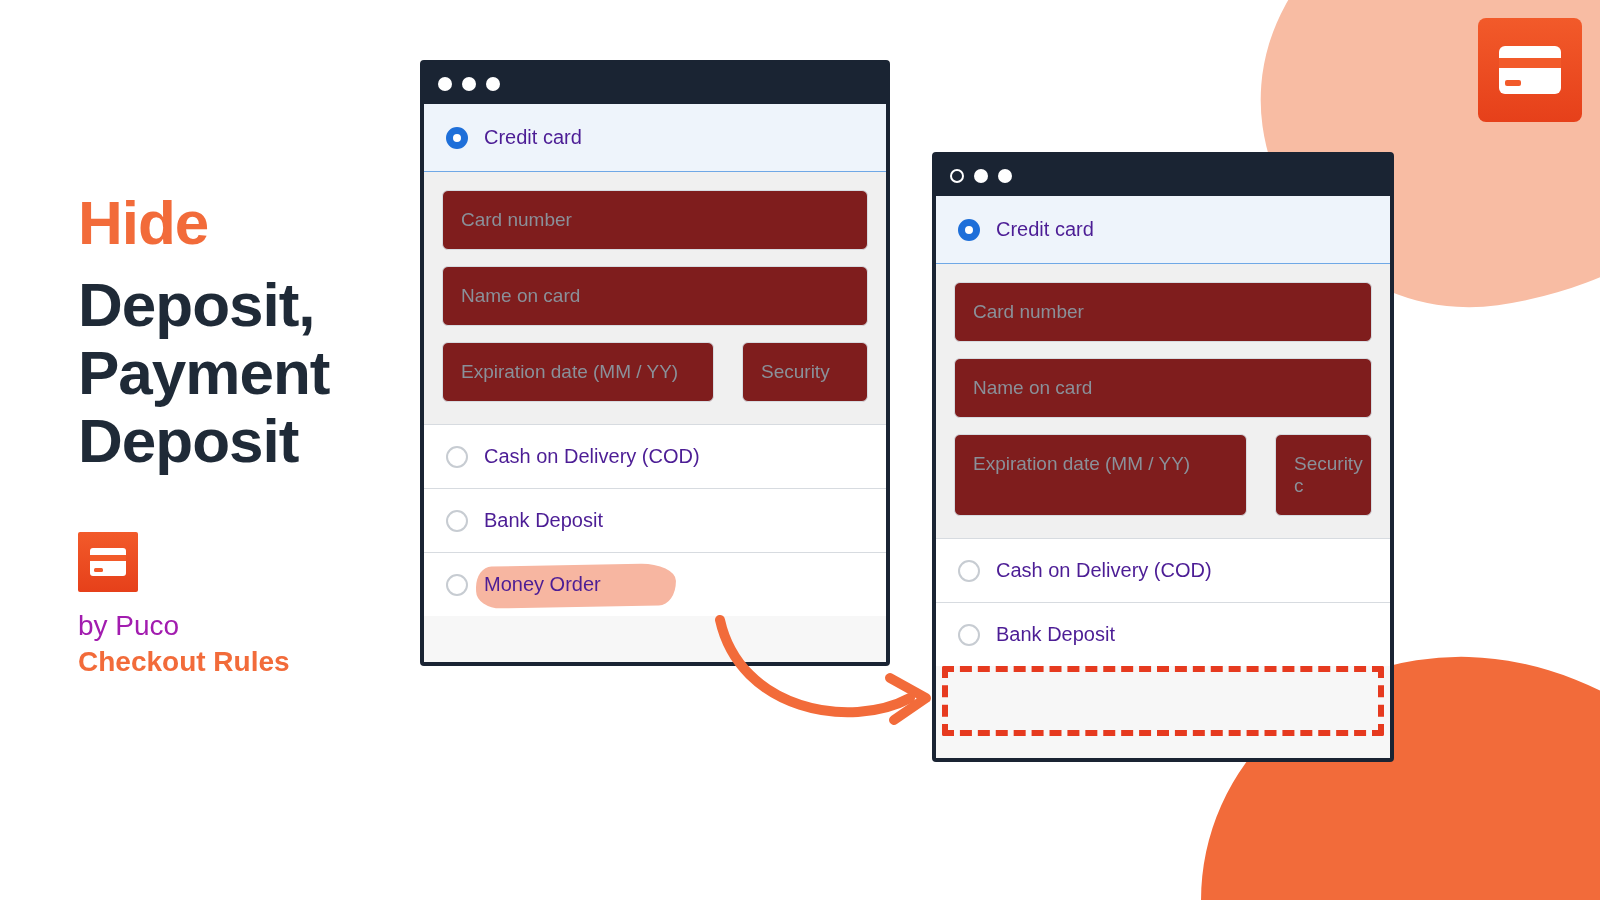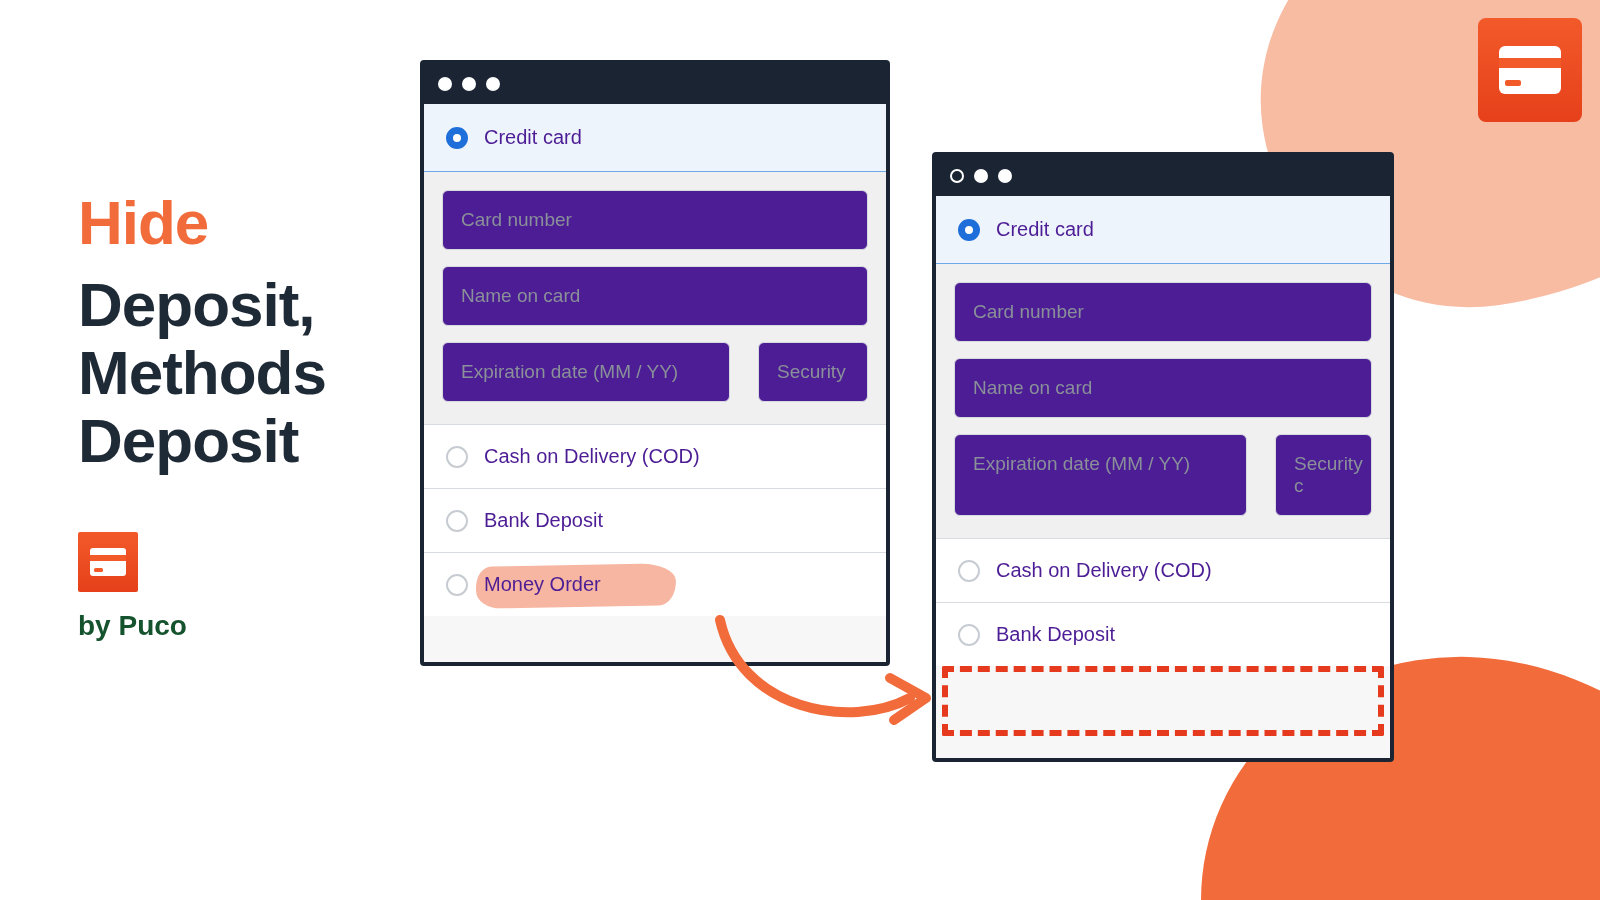--- a/index.html
+++ b/index.html
@@ -76,22 +76,22 @@
     width: 60px;
     height: 60px;
     background: linear-gradient(180deg, #f25a2a, #e6401a);
     border-radius: 2px;
     display: flex;
     align-items: center;
     justify-content: center;
     margin-bottom: 18px;
   }
   .by-puco {
-    color: #14532d;
-    font-weight: 700;
+    color: #a21caf;
+    font-weight: 400;
     font-size: 28px;
     margin-bottom: 4px;
   }
   .checkout-rules {
     color: #f26b3a;
     font-weight: 700;
     font-size: 28px;
   }
 
   
@@ -151,31 +151,31 @@
   }
 
   .form-area {
     background: #f0f0f0;
     padding: 18px 18px 22px;
     display: flex;
     flex-direction: column;
     gap: 16px;
   }
   .field {
-    background: #4c1d95;
+    background: #7f1d1d;
     border: 1px solid #d7dbe0;
     border-radius: 6px;
     padding: 18px 18px;
     font-size: 19px;
     color: #8a9099;
     width: 100%;
   }
   .field-row { display: flex; gap: 28px; }
   .field-row .field.exp { flex: 1; }
-  .field-row .field.sec { width: 110px; padding-right: 0; }
+  .field-row .field.sec { width: 126px; padding-right: 0; }
   .win-b .field-row .field.sec { width: 97px; }
 
   .highlight-money {
     position: relative;
   }
   .highlight-money .marker {
     position: absolute;
     left: 52px;
     top: 12px;
     width: 200px;
@@ -216,31 +216,32 @@
   <svg width="62" height="48" viewBox="0 0 62 48">
     <rect x="0" y="0" width="62" height="48" rx="6" fill="#ffffff"></rect>
     <rect x="0" y="12" width="62" height="10" fill="#f25a2a"></rect>
     <rect x="6" y="34" width="16" height="6" rx="2" fill="#f25a2a"></rect>
   </svg>
 </div>
 
 <div class="left">
   <div class="headline-hide">Hide</div>
   <div class="headline-rest">Deposit,</div>
-  <div class="headline-rest">Methods</div>
+  <div class="headline-rest">Payment</div>
   <div class="headline-rest">Deposit</div>
   <div class="byline">
     <div class="badge-small">
       <svg width="36" height="28" viewBox="0 0 36 28">
         <rect x="0" y="0" width="36" height="28" rx="3" fill="#ffffff"></rect>
         <rect x="0" y="7" width="36" height="6" fill="#f25a2a"></rect>
         <rect x="4" y="20" width="9" height="4" rx="1.5" fill="#f25a2a"></rect>
       </svg>
     </div>
     <div class="by-puco">by Puco</div>
+    <div class="checkout-rules">Checkout Rules</div>
   </div>
 </div>
 
 <div class="window win-a">
   <div class="titlebar">
     <div class="tb-dot"></div>
     <div class="tb-dot"></div>
     <div class="tb-dot"></div>
   </div>
   <div class="payment-list">

